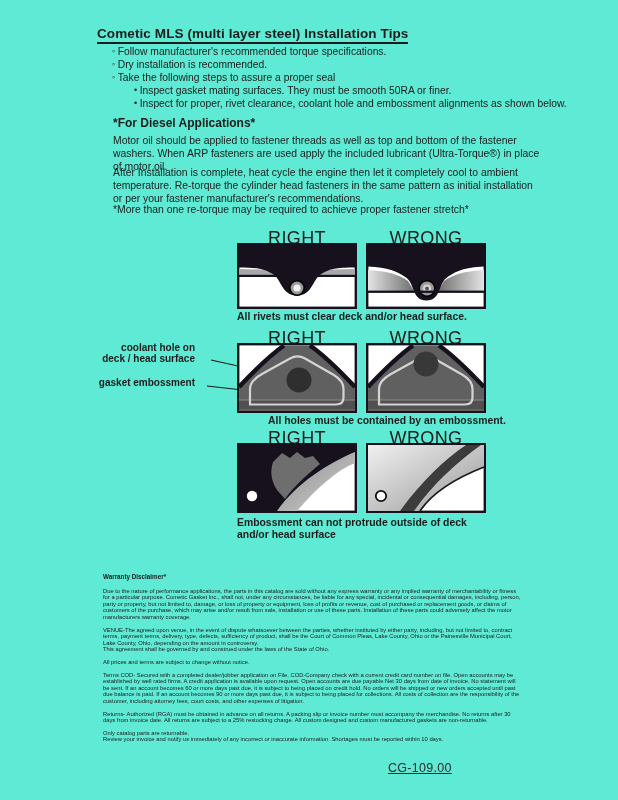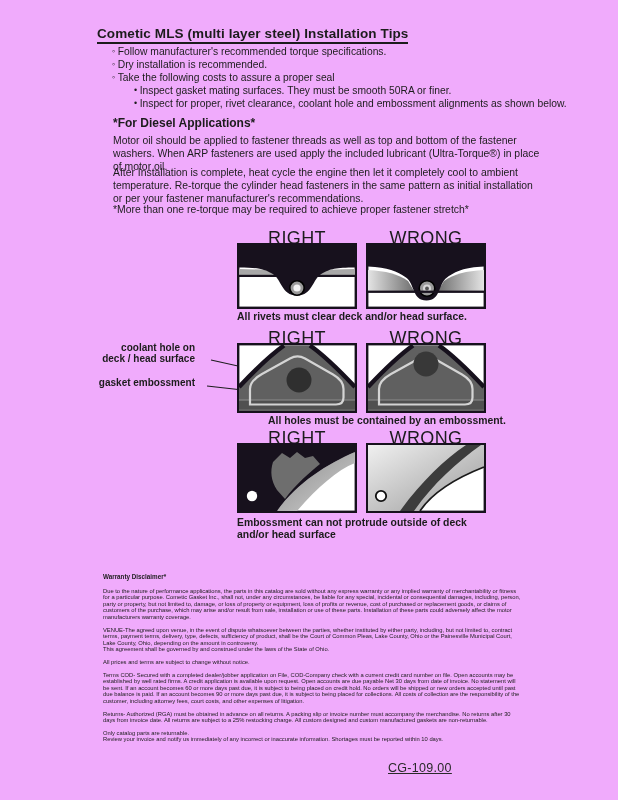--- a/index.html
+++ b/index.html
@@ -1,17 +1,17 @@
 <!DOCTYPE html>
 <html><head>
 <meta charset="utf-8">
 <style>
   html,body{margin:0;padding:0;background:#fff;}
   .page{
-    position:relative;width:618px;height:800px;background:#f0abfc;overflow:hidden;
+    position:relative;width:618px;height:800px;background:#5eead4;overflow:hidden;
     font-family:"Liberation Sans",sans-serif;color:#1c1c1c;
   }
   .abs{position:absolute;}
 
   .title{
     left:97px;top:26px;font-size:13.5px;font-weight:bold;letter-spacing:.1px;
     border-bottom:2px solid #1c1c1c;padding-bottom:1px;white-space:nowrap;
   }
 
   .bullets{left:88px;top:45px;font-size:10.3px;line-height:13px;width:470px;}
@@ -43,21 +43,21 @@
 </head>
 <body>
 
 <div class="page">
 
   <div class="abs title">Cometic MLS (multi layer steel) Installation Tips</div>
 
   <div class="abs bullets">
     <div class="bullet">Follow manufacturer's recommended torque specifications.</div>
     <div class="bullet">Dry installation is recommended.</div>
-    <div class="bullet">Take the following costs to assure a proper seal</div>
+    <div class="bullet">Take the following steps to assure a proper seal</div>
     <div class="subbullet">Inspect gasket mating surfaces.  They must be smooth 50RA or finer.</div>
     <div class="subbullet">Inspect for proper, rivet clearance, coolant hole and embossment alignments as shown below.</div>
   </div>
 
   <div class="abs diesel-head">*For Diesel Applications*</div>
   <div class="abs para p1">Motor oil should be applied to fastener threads as well as top and bottom of the fastener washers. When ARP fasteners are used apply the included lubricant (Ultra-Torque®) in place of motor oil.</div>
   <div class="abs para p2">After Installation is complete, heat cycle the engine then let it completely cool to ambient temperature. Re-torque the cylinder head fasteners in the same pattern as initial installation or per your fastener manufacturer's recommendations.</div>
   <div class="abs note">*More than one re-torque may be required to achieve proper fastener stretch*</div>
 
   <div class="abs rw-label" style="left:237px;top:228px;">RIGHT</div>

